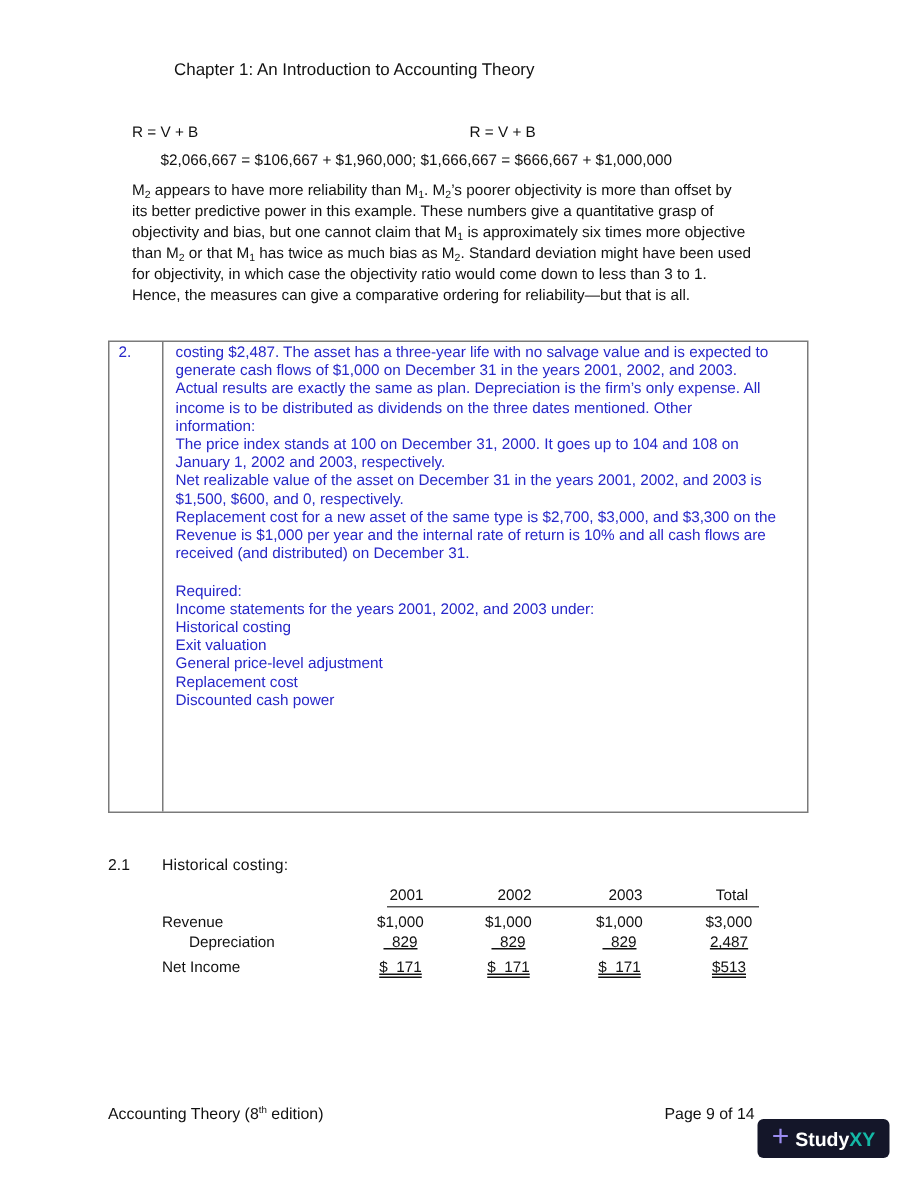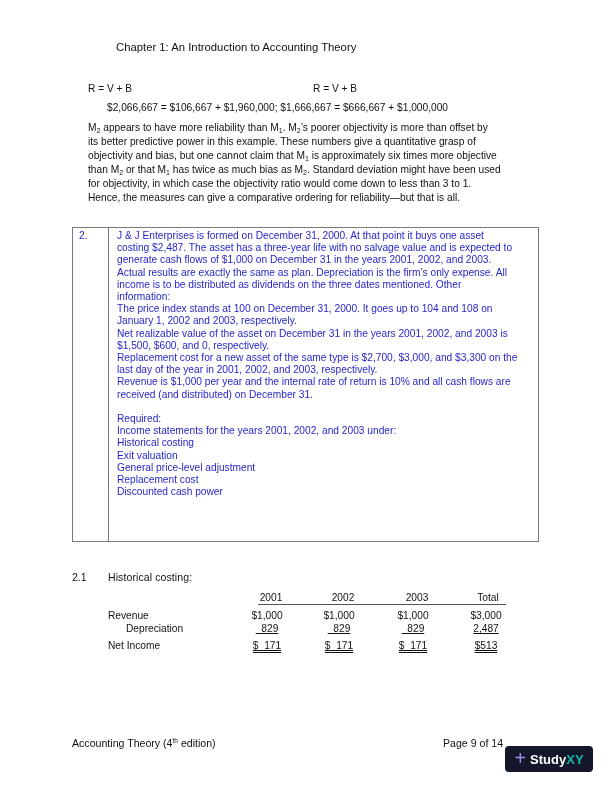--- a/index.html
+++ b/index.html
@@ -60,32 +60,30 @@
   <p><span>objectivity and bias, but one cannot claim that M</span><sub>1</sub><span> is approximately six times more objective</span></p>
   <p><span>than M</span><sub>2</sub><span> or that M</span><sub>1</sub><span> has twice as much bias as M</span><sub>2</sub><span>.  Standard deviation might have been used</span></p>
   <p>for objectivity, in which case the objectivity ratio would come down to less than 3 to 1.</p>
   <p>Hence, the measures can give a comparative ordering for reliability—but that is all.</p>
 </div>
 
 <div class="abs box">
   <div class="divider"></div>
   <div class="num">2.</div>
   <div class="content">
-    <div>J &amp; J Enterprises is formed on December 31, 2000. At that point it buys one asset</div>
     <div>costing $2,487. The asset has a three-year life with no salvage value and is expected to</div>
     <div>generate cash flows of $1,000 on December 31 in the years 2001, 2002, and 2003.</div>
     <div>Actual results are exactly the same as plan. Depreciation is the firm’s only expense. All</div>
     <div>income is to be distributed as dividends on the three dates mentioned. Other</div>
     <div>information:</div>
     <div>The price index stands at 100 on December 31, 2000. It goes up to 104 and 108 on</div>
     <div>January 1, 2002 and 2003, respectively.</div>
     <div>Net realizable value of the asset on December 31 in the years 2001, 2002, and 2003 is</div>
     <div>$1,500, $600, and 0, respectively.</div>
     <div>Replacement cost for a new asset of the same type is $2,700, $3,000, and $3,300 on the</div>
-    <div>last day of the year in 2001, 2002, and 2003, respectively.</div>
     <div>Revenue is $1,000 per year and the internal rate of return is 10% and all cash flows are</div>
     <div>received (and distributed) on December 31.</div>
     <div class="gap"></div>
     <div>Required:</div>
     <div>Income statements for the years 2001, 2002, and 2003 under:</div>
     <div>Historical costing</div>
     <div>Exit valuation</div>
     <div>General price-level adjustment</div>
     <div>Replacement cost</div>
     <div>Discounted cash power</div>
@@ -115,19 +113,19 @@
   <div class="cell abs ul" style="left:396px; top:623px; width:34px;">  829</div>
   <div class="cell abs ul" style="left:466px; top:623px; width:40px;">2,487</div>
 
   <div class="rowlabel" style="top:640px;">Net Income</div>
   <div class="cell abs dul" style="left:250px; top:640px; width:34px;">$  171</div>
   <div class="cell abs dul" style="left:322px; top:640px; width:34px;">$  171</div>
   <div class="cell abs dul" style="left:396px; top:640px; width:34px;">$  171</div>
   <div class="cell abs dul" style="left:466px; top:640px; width:40px;">$513</div>
 </div>
 
-<div class="abs footer-l"><span>Accounting Theory (4</span><sup>th</sup><span> edition)</span></div>
+<div class="abs footer-l"><span>Accounting Theory (8</span><sup>th</sup><span> edition)</span></div>
 <div class="abs footer-r">Page 9 of 14</div>
 
 <div class="abs badge">
   <span class="plus">+</span>
   <span class="txt"><span>Study</span><span class="xy">XY</span></span>
 </div>
 
 </body></html>

